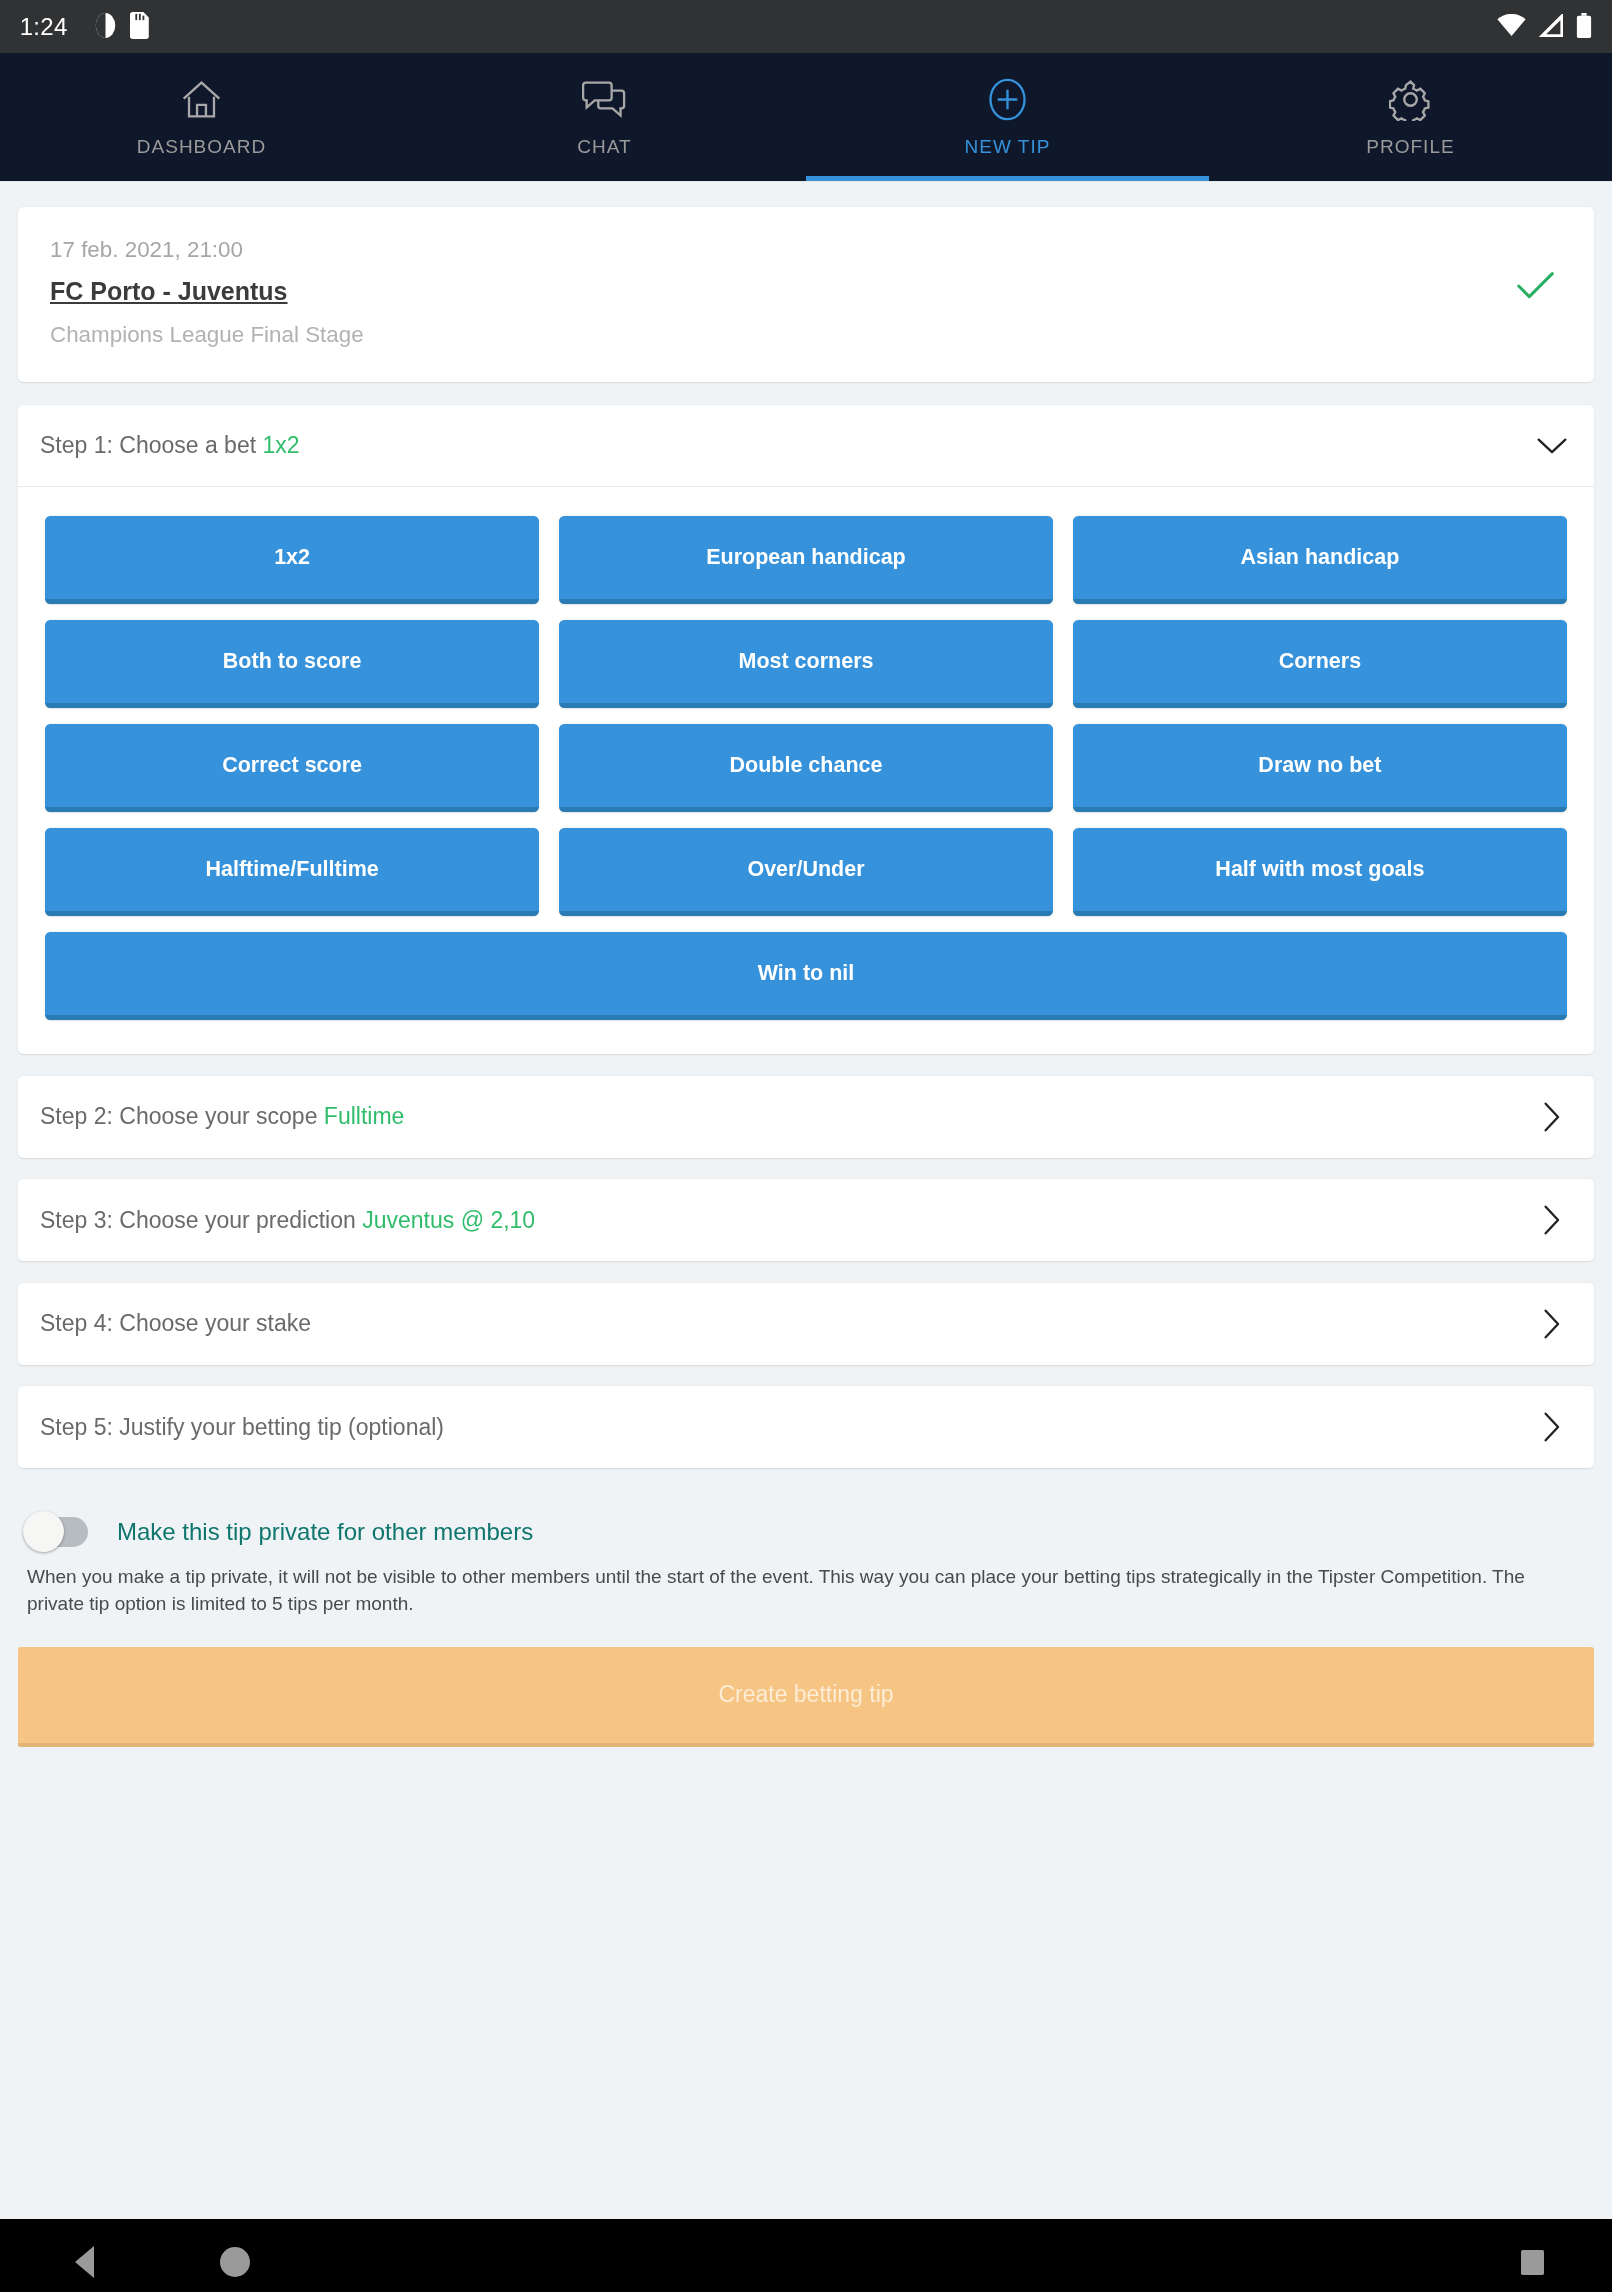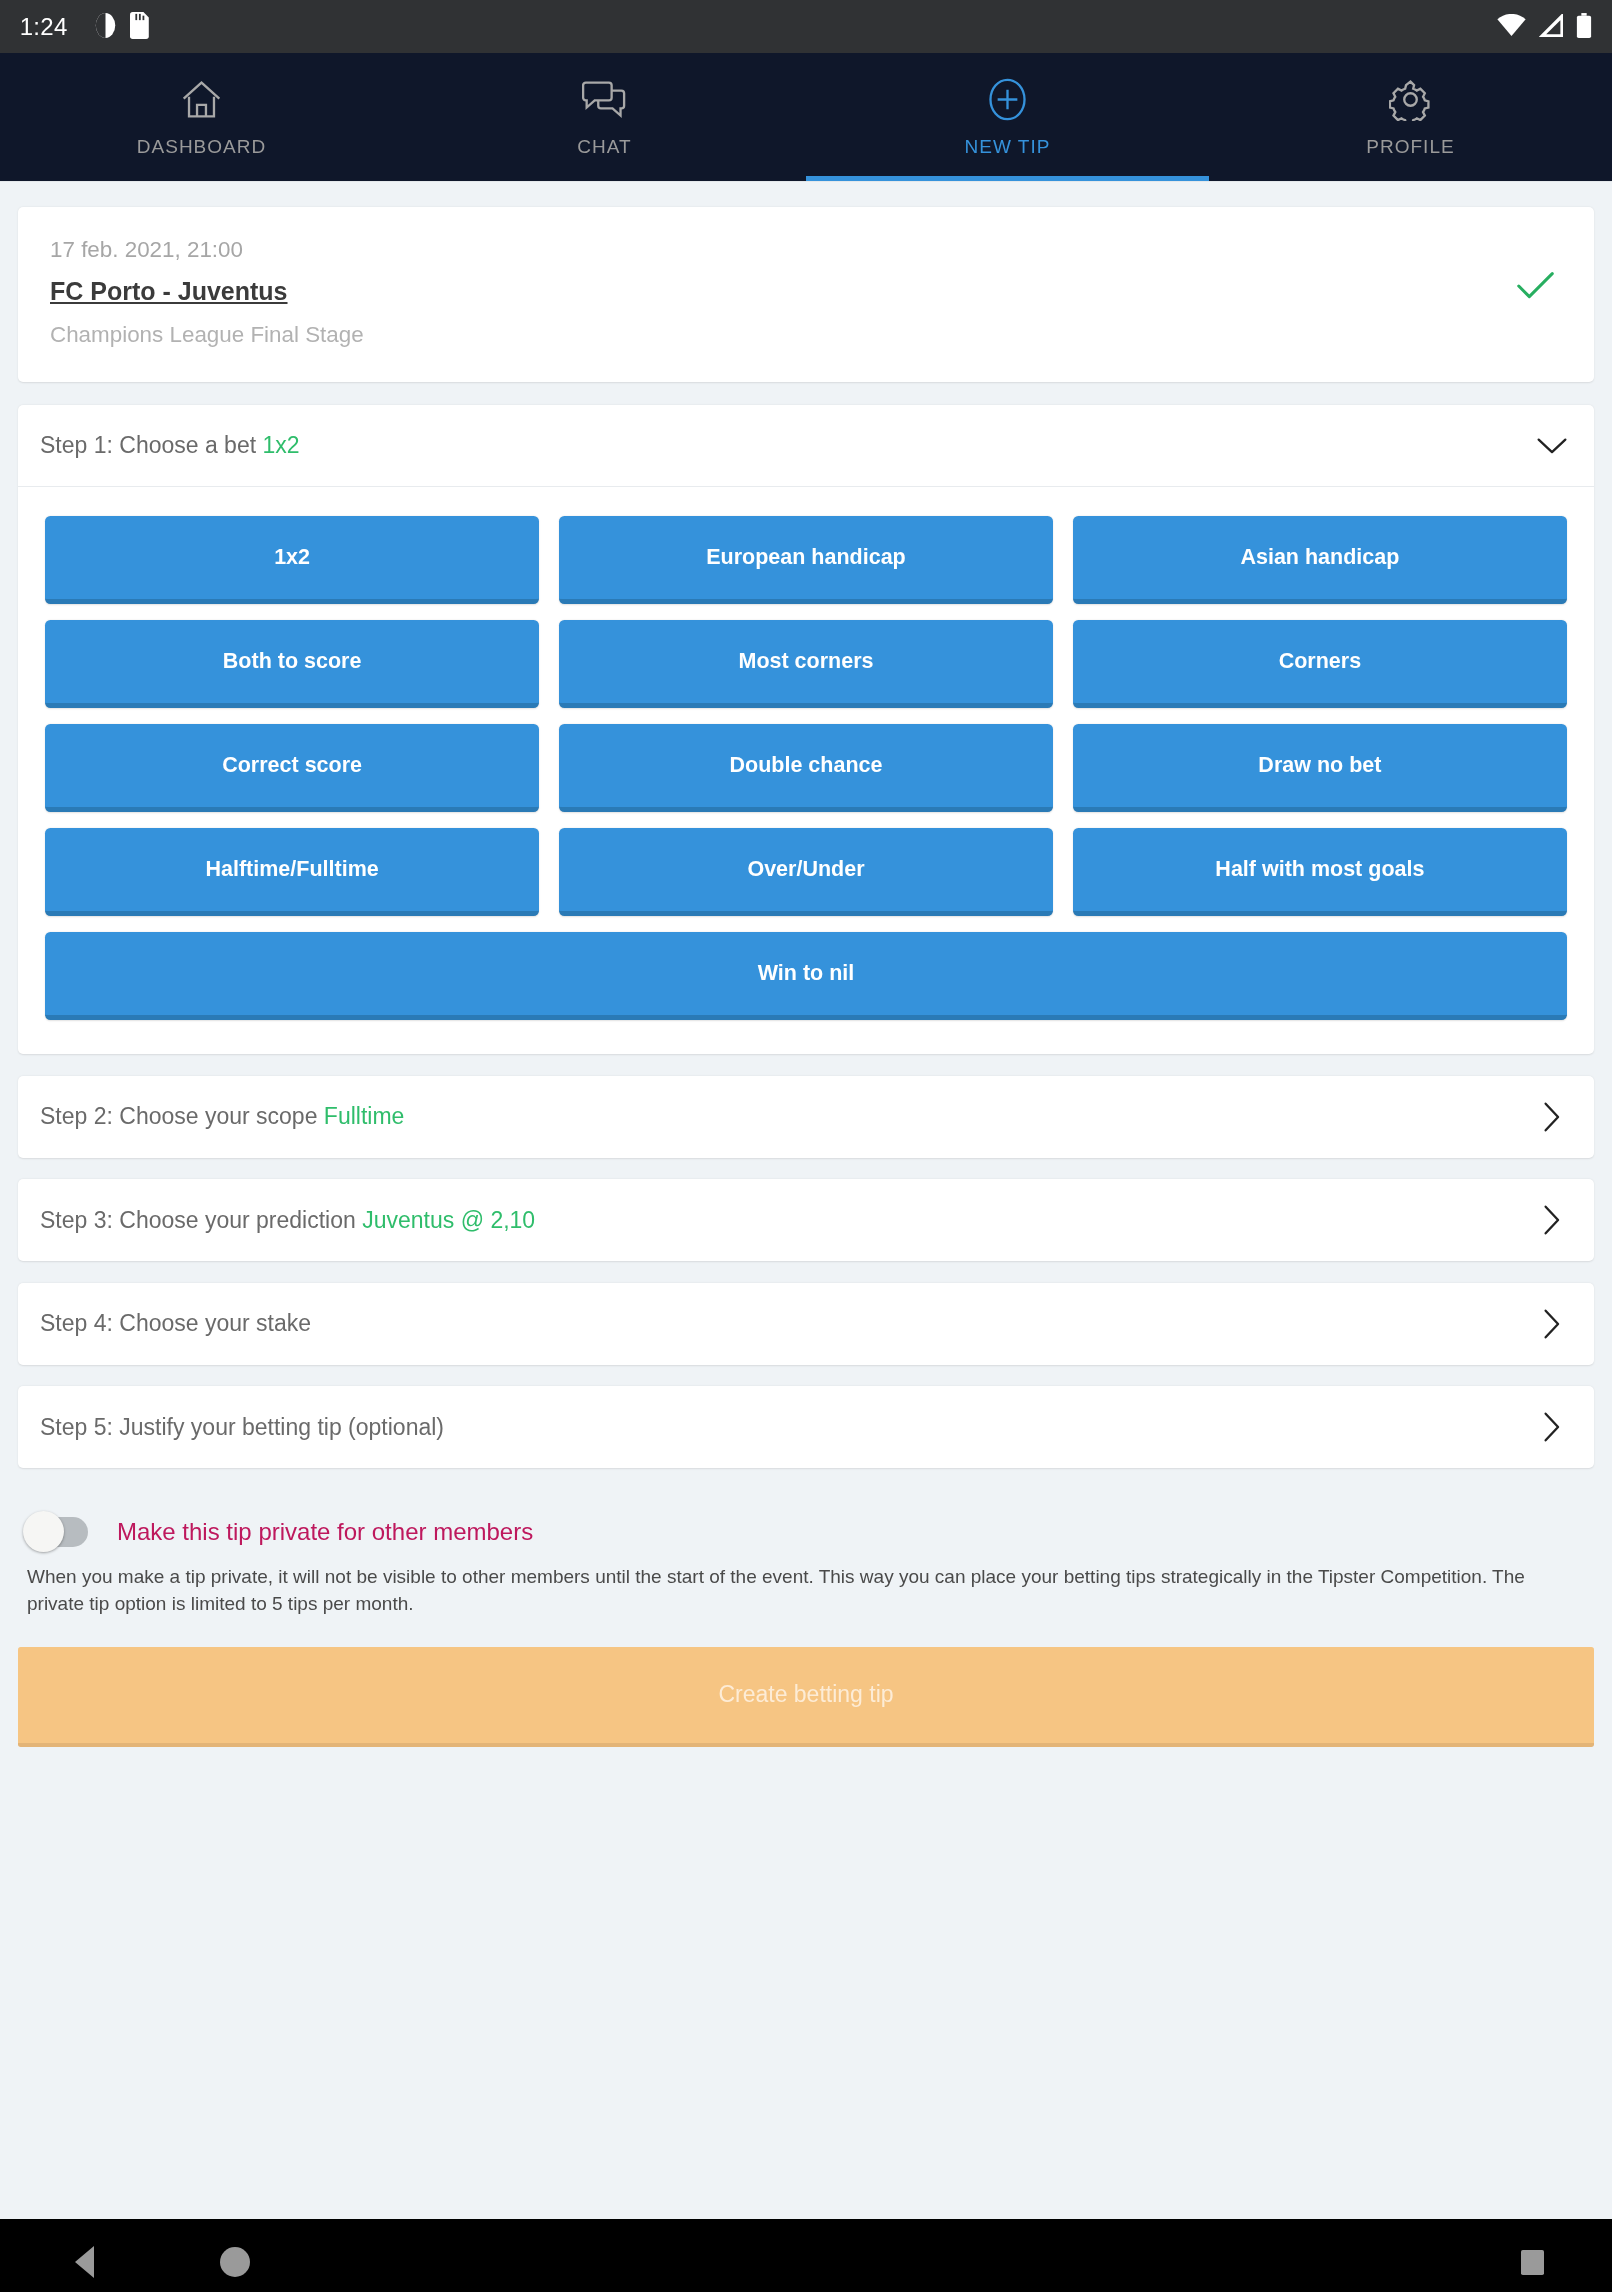--- a/index.html
+++ b/index.html
@@ -167,21 +167,21 @@
   .switch .knob {
     position: absolute;
     left: -3.6px;
     top: -5.4px;
     width: 41px;
     height: 41px;
     border-radius: 50%;
     background: #f6f6f4;
     box-shadow: 0 0.9px 2.7px rgba(0,0,0,.35);
   }
-  .private-label { font-size: 24px; color: #be185d; }
+  .private-label { font-size: 24px; color: #0f766e; }
   .private-desc {
     font-size: 19px;
     line-height: 1.45;
     color: #4a4a4a;
     padding: 7.2px 9px 0 9px;
     max-width: 1540px;
   }
 
   
   .create-btn {

